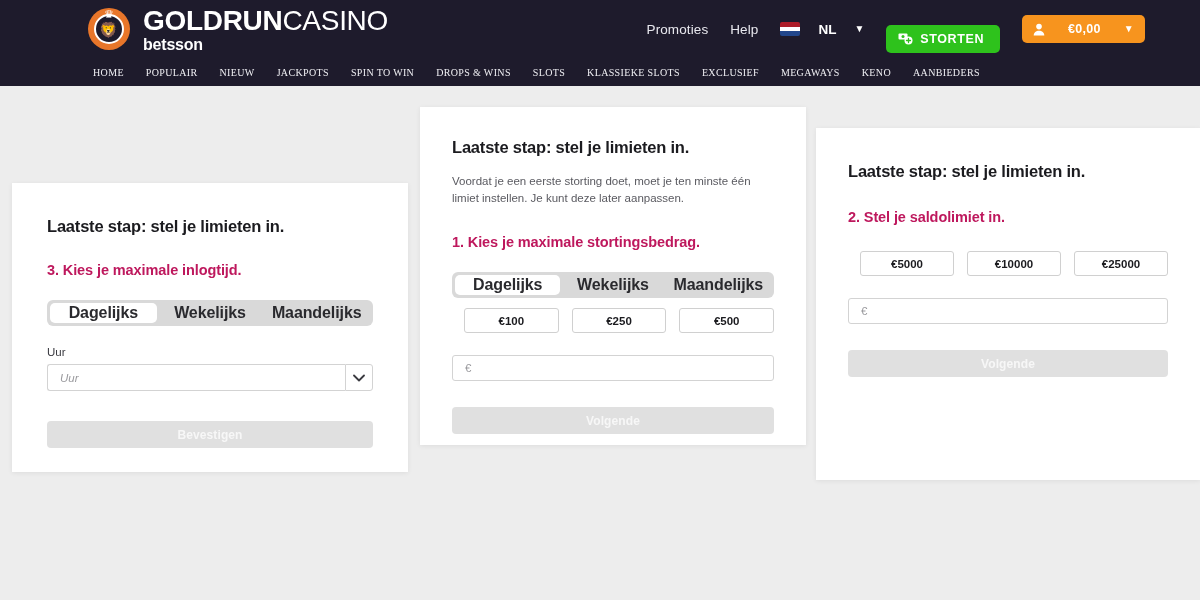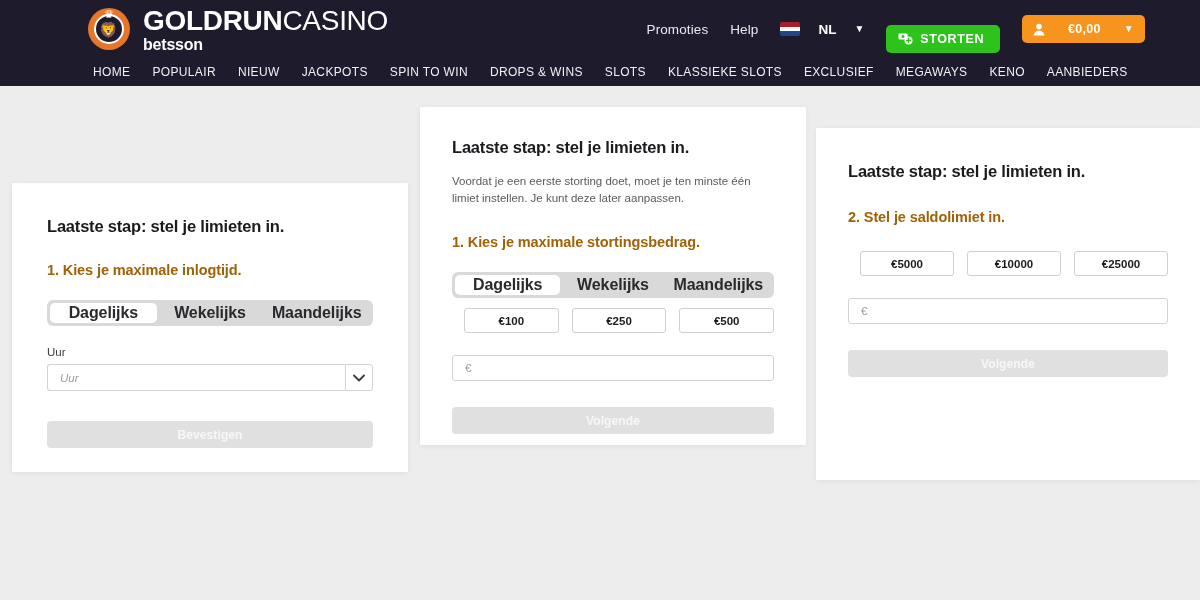--- a/index.html
+++ b/index.html
@@ -85,22 +85,22 @@
     display: flex; align-items: center; gap: 23px; cursor: pointer;
     font-family: "Liberation Sans", sans-serif;
   }
   .icon-sm { display: inline-flex; align-items: center; }
 
   .nav {
     display: flex; align-items: center; gap: 22px;
     padding: 0 0 0 93px; height: 28px;
   }
   .nav a {
-    color: #f0f0f4; font-size: 12px; text-decoration: none;
-    letter-spacing: 0.35px; white-space: nowrap;
+    color: #f0f0f4; font-size: 10px; text-decoration: none;
+    letter-spacing: 0.35px; white-space: nowrap; font-family: Liberation Serif, serif;
   }
 
   
   .stage { position: relative; width: 1200px; height: 514px; }
   .card {
     position: absolute;
     background: #ffffff;
     box-shadow: 0 1px 5px rgba(0,0,0,0.07);
   }
   .card-left   { left: 12px;  top: 97px;  width: 396px; height: 289px; padding: 34px 35px 0 35px; }
@@ -109,21 +109,21 @@
 
   .card-title {
     font-size: 16.5px; font-weight: 700; color: #1b1b1f;
     letter-spacing: -0.2px;
   }
   .card-sub {
     font-size: 11.5px; color: #5a5a60; line-height: 1.45;
     margin-top: 16px;
   }
   .step-title {
-    font-size: 14.5px; font-weight: 700; color: #a16207;
+    font-size: 14.5px; font-weight: 700; color: #be185d;
     letter-spacing: -0.1px;
   }
   .body-text {
     font-size: 11.5px; color: #4a4a50; line-height: 1.55;
   }
 
   
   .segmented {
     display: flex; background: #d9d9d9; border-radius: 6px;
     padding: 3px; height: 26px; align-items: stretch;
@@ -253,21 +253,21 @@
     <a href="#">MEGAWAYS</a>
     <a href="#">KENO</a>
     <a href="#">AANBIEDERS</a>
   </nav>
 </div>
 
 <div class="stage">
 
   <div class="card card-left">
     <div class="card-title">Laatste stap: stel je limieten in.</div>
-    <div class="step-title mt26">1. Kies je maximale inlogtijd.</div>
+    <div class="step-title mt26">3. Kies je maximale inlogtijd.</div>
 
     <div class="segmented mt22">
       <div class="seg active">Dagelijks</div>
       <div class="seg">Wekelijks</div>
       <div class="seg">Maandelijks</div>
     </div>
 
     <div class="mt20">
       <div class="select-label">Uur</div>
       <div class="select-wrap">

